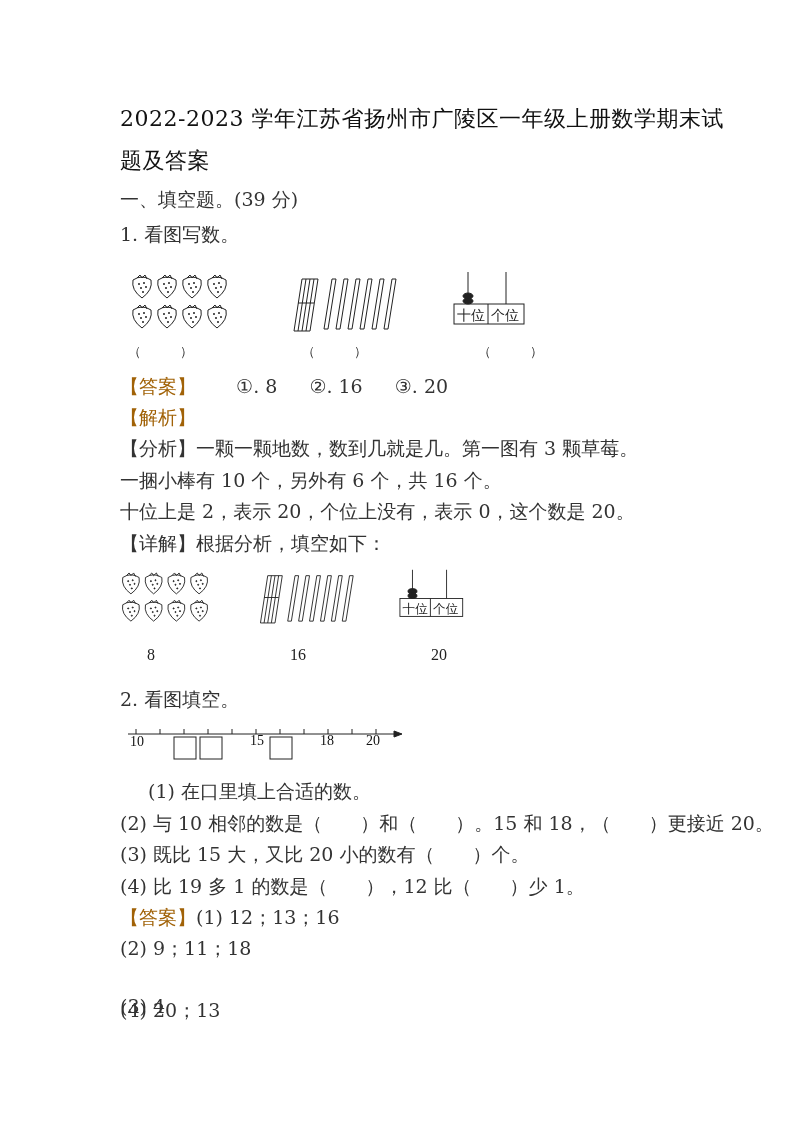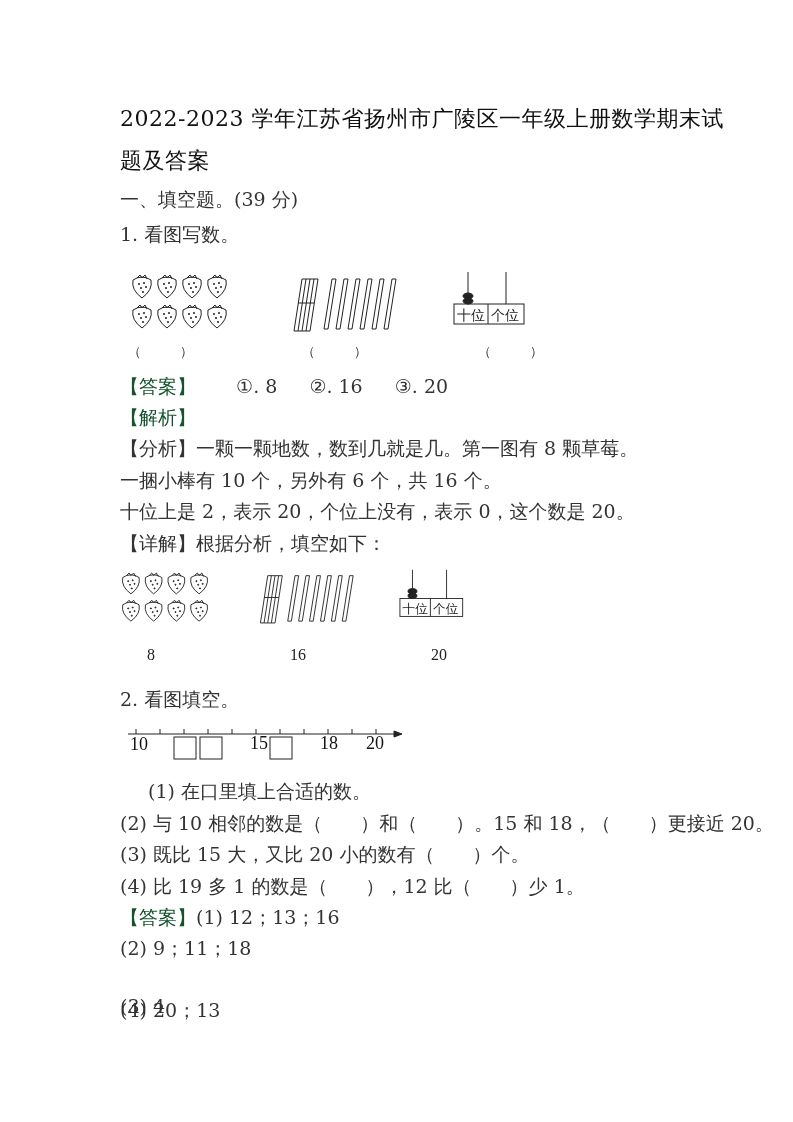--- a/index.html
+++ b/index.html
@@ -1,25 +1,25 @@
 <!DOCTYPE html>
 <html><head>
 <meta charset="utf-8">
 <style>
   html, body { margin: 0; padding: 0; background: #ffffff; }
   body { width: 793px; height: 1122px; position: relative; overflow: hidden;
          font-family: "DejaVu Serif", "Liberation Serif", serif; color: #222; }
   .abs { position: absolute; }
   .title { left: 120px; font-size: 22px; color: #111; letter-spacing: 0.5px; white-space: nowrap; }
   .line { left: 120px; font-size: 19px; color: #333; white-space: nowrap; }
-  .blue { color: #14532d; }
+  .blue { color: #a16207; }
   .pics svg { display: block; }
   .paren { font-size: 13px; color: #333; }
   .ans-num { font-size: 16px; color: #222; font-family: "Liberation Serif", serif; }
-  .nl-label { font-size: 18px; font-family: "Liberation Serif", serif; color: #111; }
+  .nl-label { font-size: 14px; font-family: "Liberation Serif", serif; color: #111; }
 </style>
 </head>
 <body>
 
 <div class="abs title" style="top:104px;">2022-2023 学年江苏省扬州市广陵区一年级上册数学期末试</div>
 <div class="abs title" style="top:146px;">题及答案</div>
 
 <div class="abs line" style="top:187px;">一、填空题。(39 分)</div>
 
 <div class="abs line" style="top:222px;">
@@ -87,21 +87,21 @@
   <span>①. 8</span>
   <span style="display:inline-block;width:20px"></span>
   <span>②. 16</span>
   <span style="display:inline-block;width:20px"></span>
   <span>③. 20</span>
 </div>
 
 <div class="abs line blue" style="top:405px;">【解析】</div>
 
 <div class="abs line" style="top:436px;">
-  <span>【分析】</span><span>一颗一颗地数，数到几就是几。第一图有 8 颗草莓。</span>
+  <span>【分析】</span><span>一颗一颗地数，数到几就是几。第一图有 3 颗草莓。</span>
 </div>
 <div class="abs line" style="top:468px;">一捆小棒有 10 个，另外有 6 个，共 16 个。</div>
 <div class="abs line" style="top:499px;">十位上是 2，表示 20，个位上没有，表示 0，这个数是 20。</div>
 <div class="abs line" style="top:531px;">
   <span>【详解】</span><span>根据分析，填空如下：</span>
 </div>
 
 <div class="abs pics" style="left:120px; top:570px;">
   <svg width="100" height="55" viewBox="0 0 110 60">
       <use href="#sb"></use>

